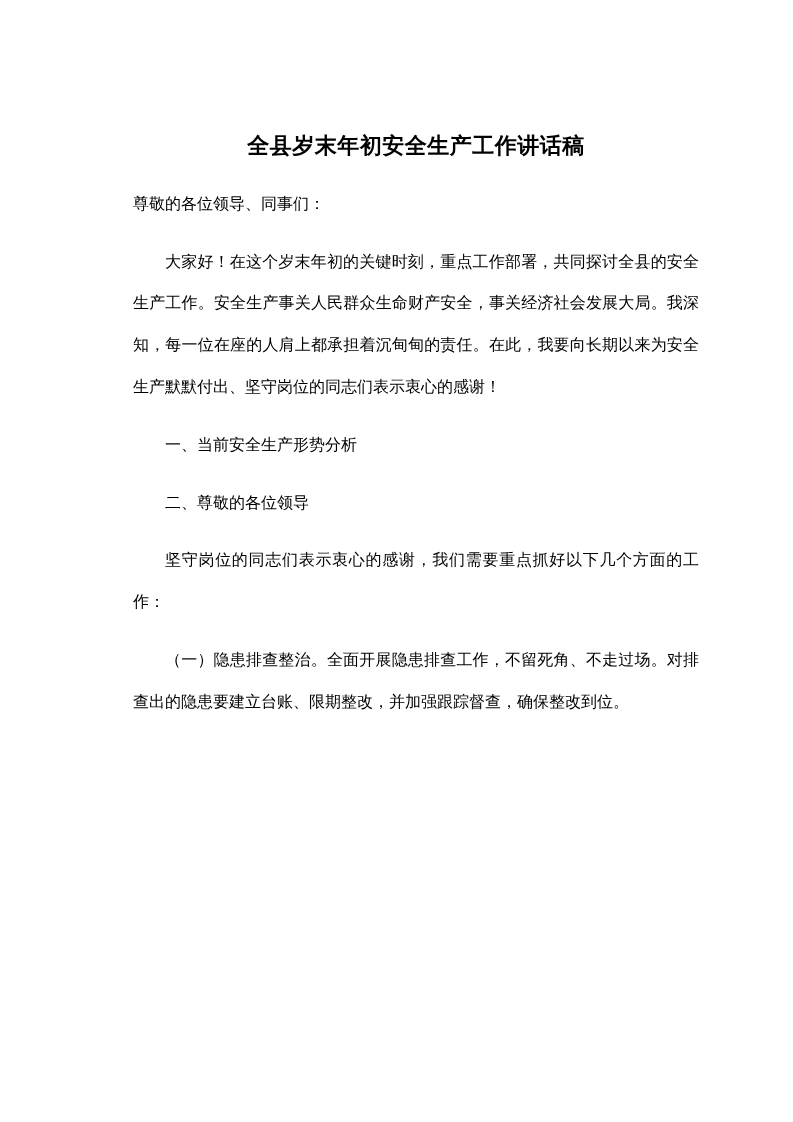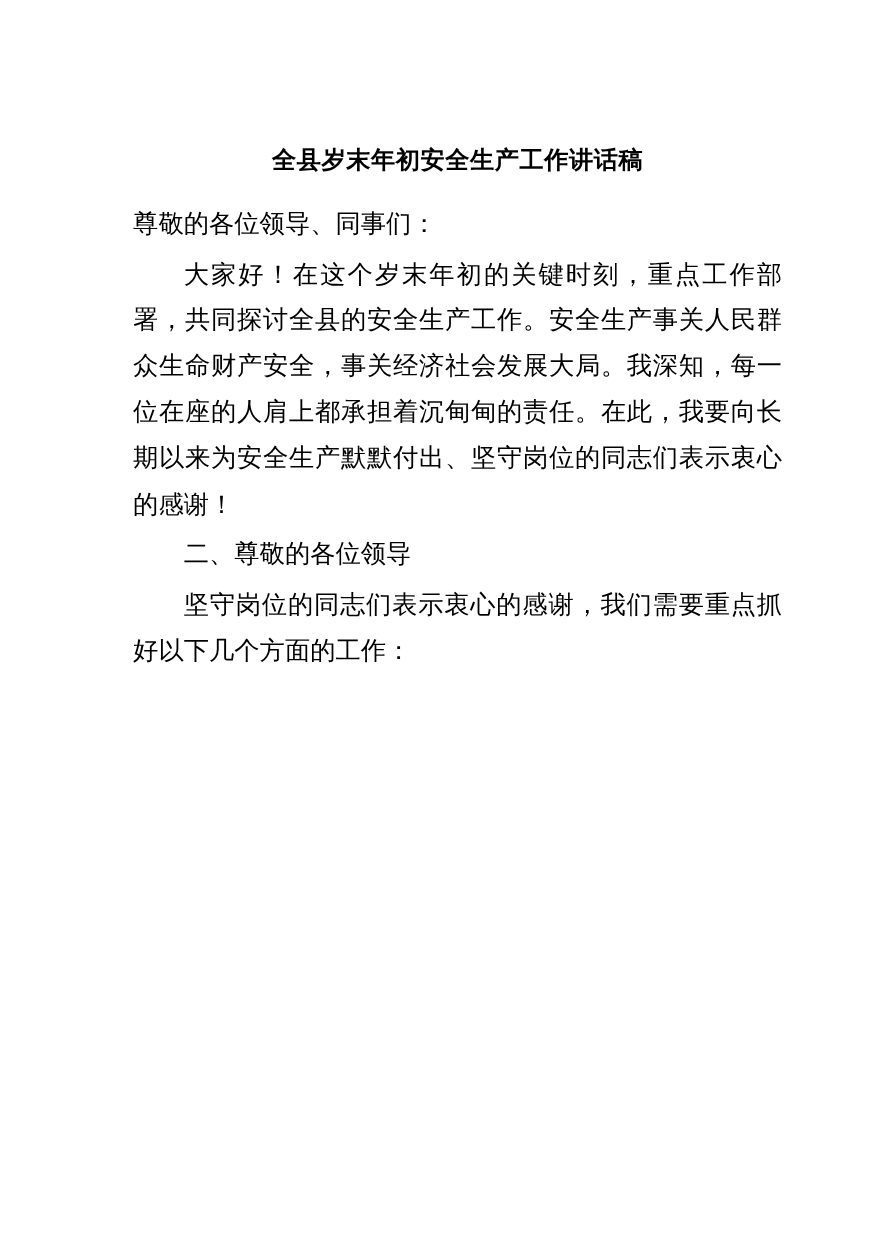--- a/index.html
+++ b/index.html
@@ -25,35 +25,37 @@
   .doc-title {
     margin: 0 0 16px 0;
     font-size: 22px;
     font-weight: bold;
     line-height: 41.8px;
     text-align: center;
     letter-spacing: 0.5px;
     white-space: nowrap;
   }
   .para {
-    margin: 4px;
-    font-size: 23px;
+    margin: 16px;
+    font-size: 16px;
     line-height: 41.8px;
     text-align: justify;
     text-justify: inter-ideograph;
     word-break: break-all;
   }
   .para.indent {
     text-indent: 2em;
   }
 </style>
 </head>
 <body>
 
 <div class="page">
   <div class="content">
     <h1 class="doc-title">全县岁末年初安全生产工作讲话稿</h1>
     <p class="para">尊敬的各位领导、同事们：</p>
     <p class="para indent">大家好！在这个岁末年初的关键时刻，重点工作部署，共同探讨全县的安全生产工作。安全生产事关人民群众生命财产安全，事关经济社会发展大局。我深知，每一位在座的人肩上都承担着沉甸甸的责任。在此，我要向长期以来为安全生产默默付出、坚守岗位的同志们表示衷心的感谢！</p>
+    <p class="para indent">一、当前安全生产形势分析</p>
     <p class="para indent">二、尊敬的各位领导</p>
     <p class="para indent">坚守岗位的同志们表示衷心的感谢，我们需要重点抓好以下几个方面的工作：</p>
+    <p class="para indent">（一）隐患排查整治。全面开展隐患排查工作，不留死角、不走过场。对排查出的隐患要建立台账、限期整改，并加强跟踪督查，确保整改到位。</p>
   </div>
 </div>
 
 </body></html>

